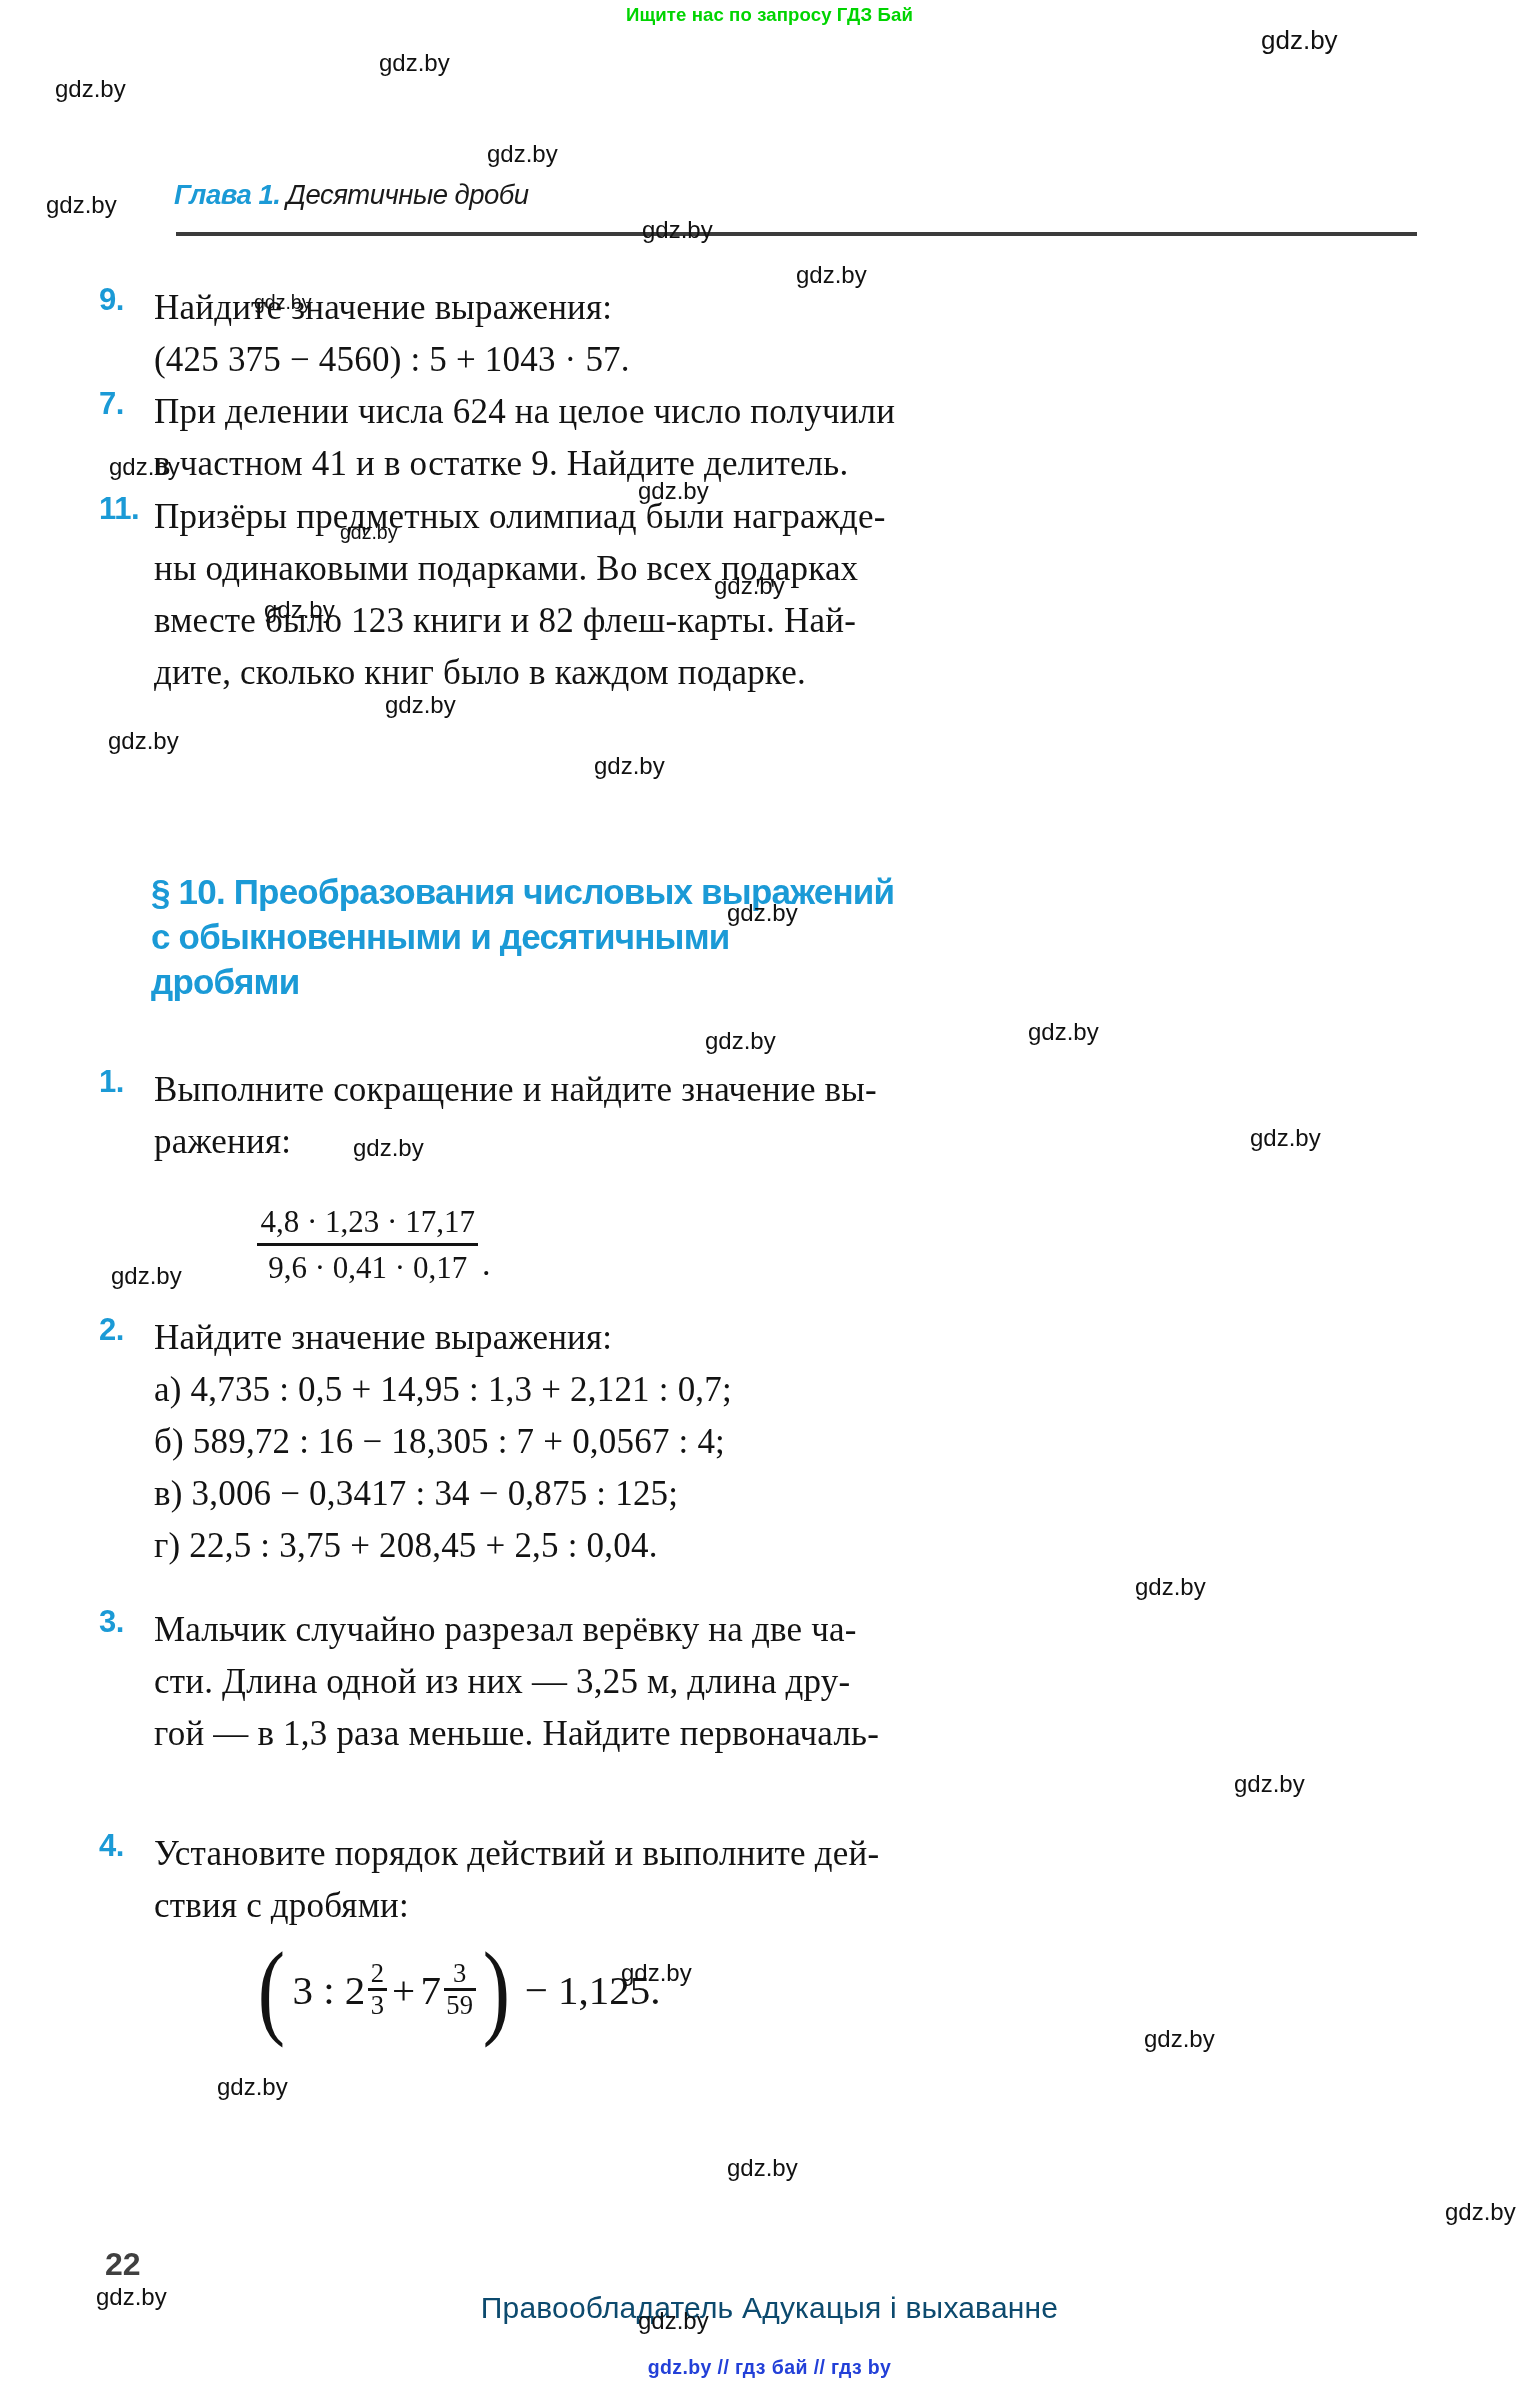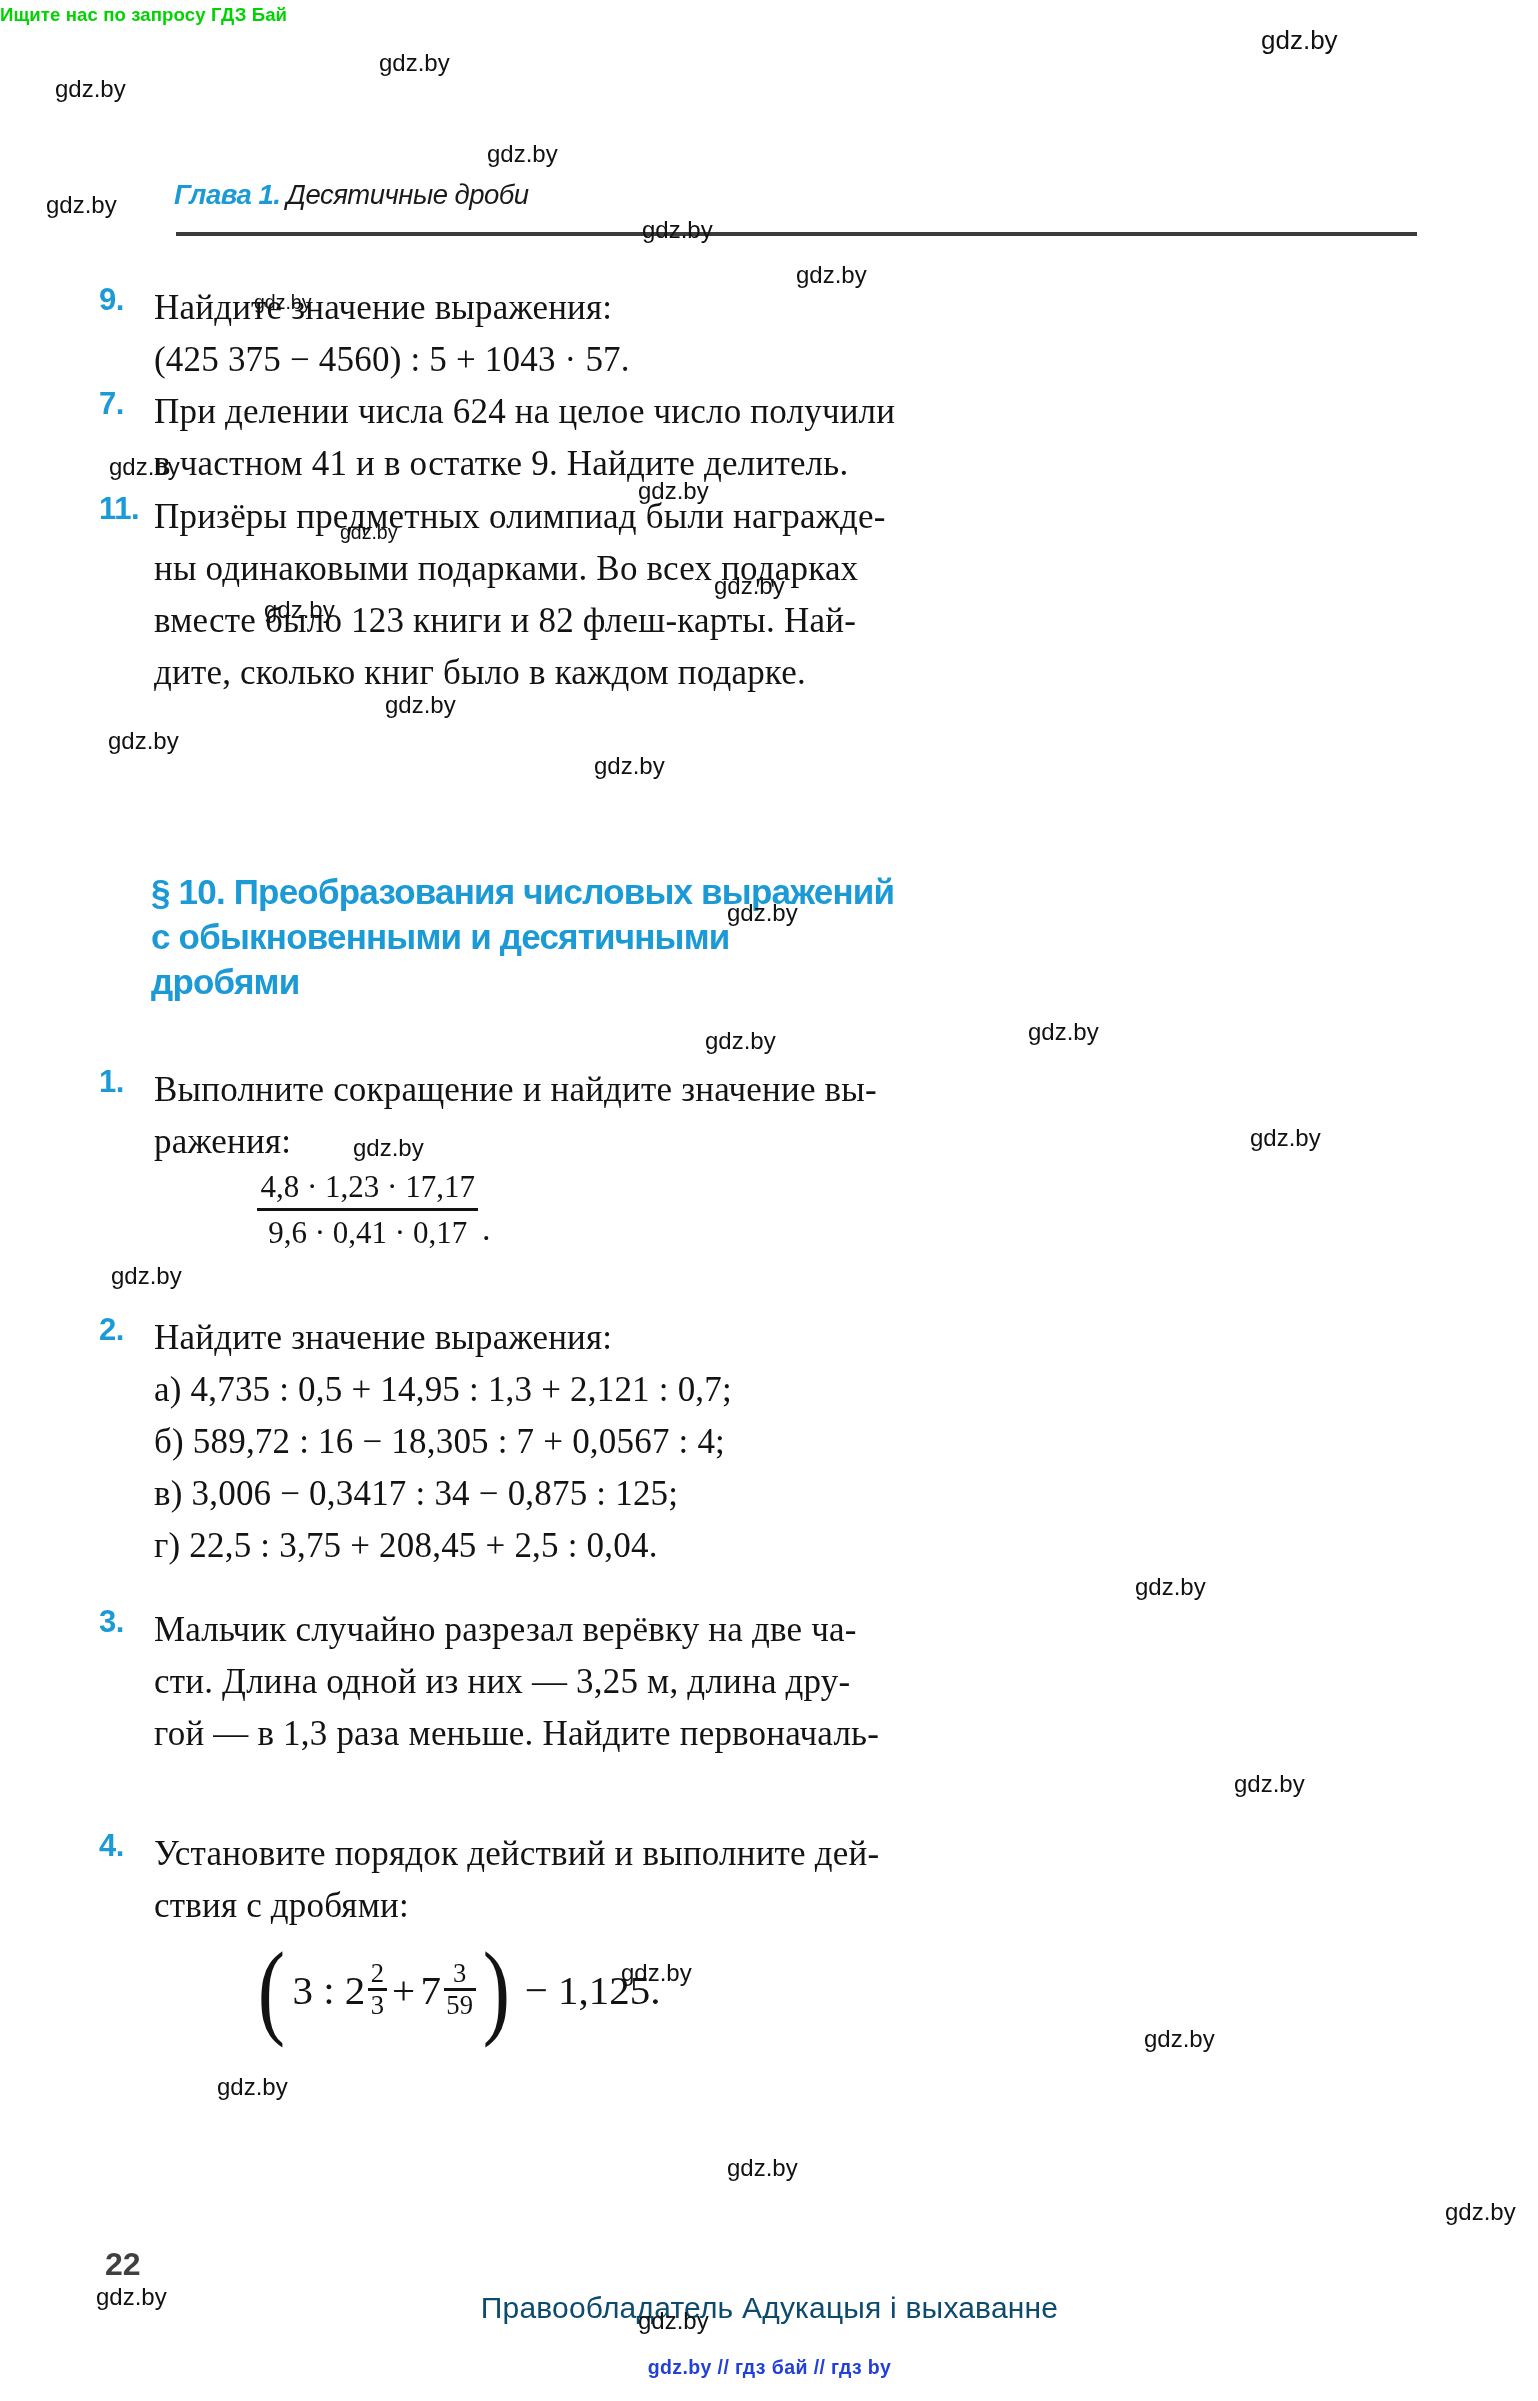--- a/index.html
+++ b/index.html
@@ -5,21 +5,21 @@
   html,body{margin:0;padding:0;}
   body{
     width:1539px;height:2401px;background:#ffffff;position:relative;overflow:hidden;
     font-family:"Liberation Serif", serif;
     -webkit-font-smoothing:antialiased;
   }
   .page{position:absolute;inset:0;}
 
   
   .banner{
-    position:absolute;top:3.5px;left:0;width:100%;
+    position:absolute;top:3.5px;left:0;width:100%;text-align:center;
     font-family:"Liberation Sans", sans-serif;
     font-size:18.6px;font-weight:700;color:#00d400;letter-spacing:0.1px;
   }
 
   
   .chapter{
     position:absolute;left:174px;top:179px;width:1206px;
     white-space:nowrap;
   }
   .chapter .ch-num{
@@ -76,21 +76,21 @@
   #x4 .num{width:55px;}
 
   
   .frac-block{
     position:absolute;left:257px;top:1168px;display:flex;align-items:center;
   }
   .frac{
     display:inline-flex;flex-direction:column;align-items:center;
     font-size:31px;line-height:38px;color:#131313;vertical-align:middle;
   }
-  .frac .nm{padding:0 3.5px 1.8px 3.5px;white-space:nowrap;}
+  .frac .nm{padding:0 3.5px 1.8px 3.5px;white-space:nowrap;margin-top:35px;}
   .frac .bar{height:3.5px;background:#131313;width:100%;}
   .frac .dn{padding:2.7px 3.5px 0 3.5px;white-space:nowrap;}
   .frac-block .dot{font-size:34px;color:#131313;align-self:flex-end;padding-bottom:3.5px;margin-left:3.5px;}
 
   
   .math4{
     position:absolute;left:254px;top:1957px;
     display:flex;align-items:center;
     font-size:41px;color:#131313;
   }

